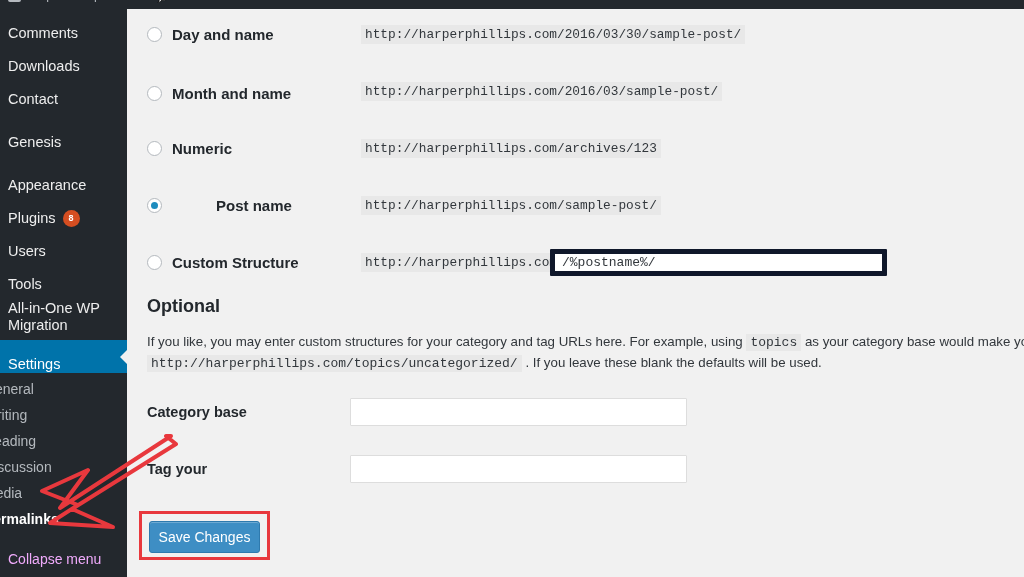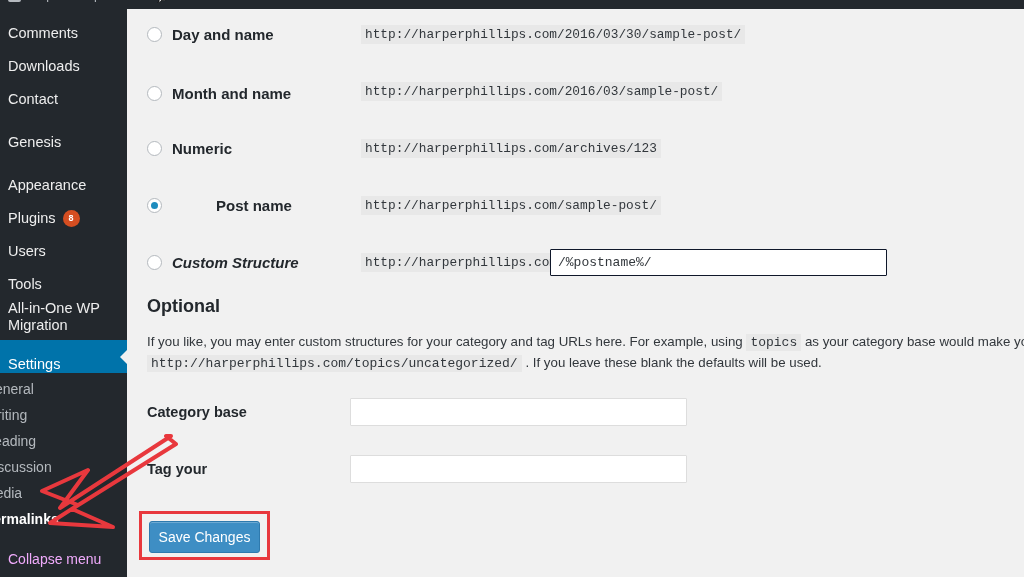--- a/index.html
+++ b/index.html
@@ -196,21 +196,21 @@
     color: #32373c;
     background: #e8e8e8;
     padding: 2px 4px;
     white-space: nowrap;
   }
   .custom-input {
     position: absolute;
     left: 423px;
     width: 337px;
     height: 27px;
-    border: 1px solid #0f172a;
+    border: 5px solid #0f172a;
     background: #ffffff;
     border-radius: 1px;
     font-family: "Liberation Mono", monospace;
     font-size: 13px;
     color: #32373c;
     padding: 2px 7px;
     outline: none;
   }
 
   
@@ -410,21 +410,21 @@
       <span class="perma-label">Numeric</span>
     </div>
     <span class="perma-code" style="left:234px; top:130px;">http://harperphillips.com/archives/123</span>
 
     <div class="perma-row" style="top:185px;gap:44px;">
       <span class="radio checked"></span>
       <span class="perma-label">Post name</span>
     </div>
     <span class="perma-code" style="left:234px; top:187px;">http://harperphillips.com/sample-post/</span>
 
-    <div class="perma-row" style="top:242px;font-style:italic;">
+    <div class="perma-row" style="top:242px;">
       <span class="radio"></span>
       <span class="perma-label">Custom Structure</span>
     </div>
     <span class="perma-code" style="left:234px; top:244px;">http://harperphillips.com</span>
     <input class="custom-input" type="text" style="top: 240px;" value="/%postname%/">
 
     <div class="optional-heading">Optional</div>
 
     <div class="optional-para">
       <span>If you like, you may enter custom structures for your category and tag URLs here. For example, using</span>

